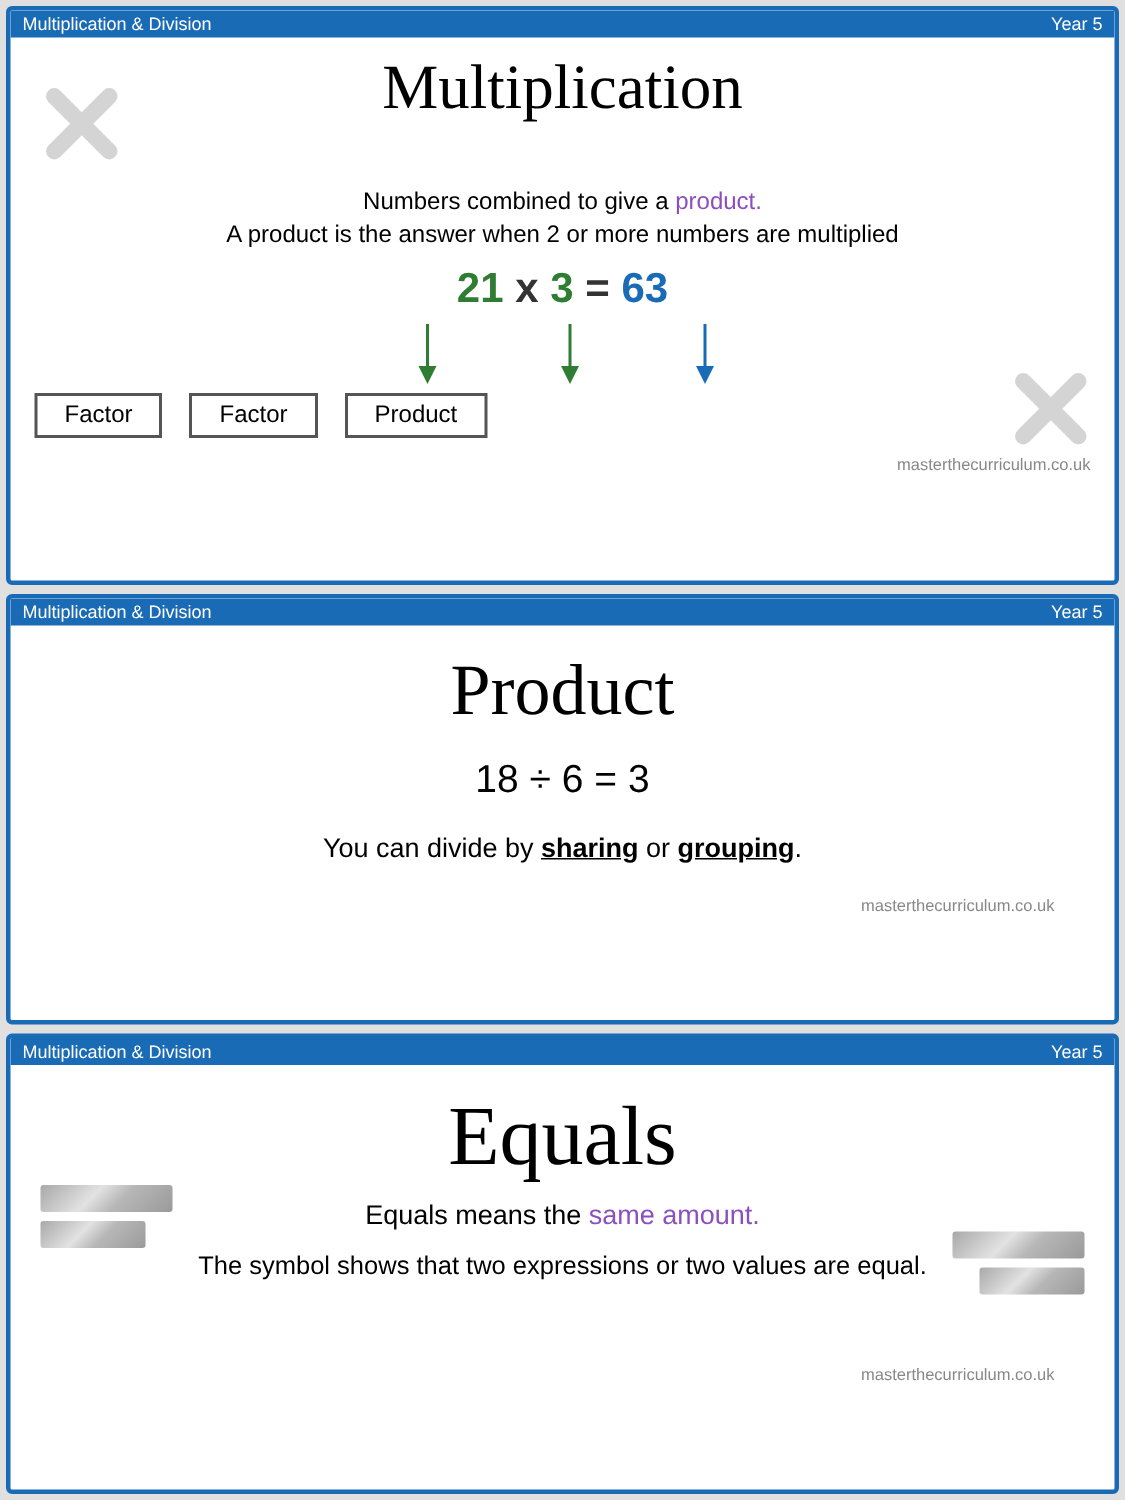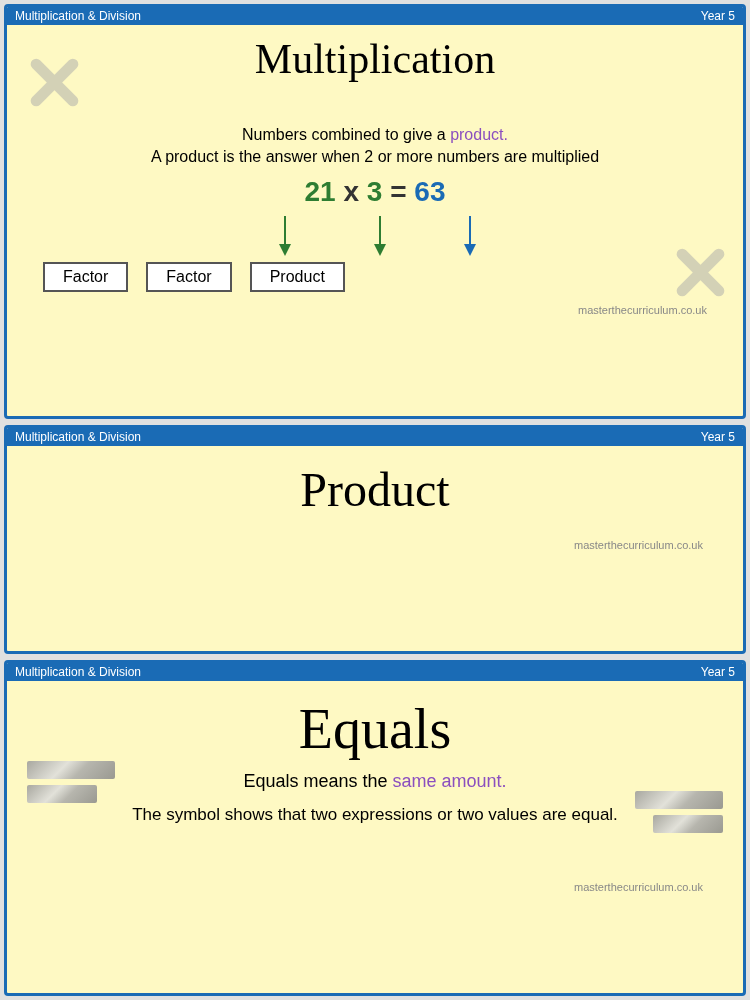--- a/index.html
+++ b/index.html
@@ -9,21 +9,21 @@
       min-height: 1000px;
       background: #e0e0e0;
       font-family: 'Comic Sans MS', 'Chalkboard SE', cursive;
       display: flex;
       flex-direction: column;
       gap: 6px;
       padding: 4px;
     }
 
     .card {
-      background: #fef9c3;
+      background: #ffffff;
       border: 3px solid #1a6bb5;
       border-radius: 4px;
       overflow: hidden;
       flex: 1;
     }
 
     .card-header {
       background: #1a6bb5;
       color: white;
       font-size: 12px;
@@ -34,21 +34,21 @@
     }
 
     .card-body {
       padding: 10px 20px;
       position: relative;
       text-align: center;
     }
 
     
     .card1-body {
-      padding: 10px 36px 4px;
+      padding: 10px 16px 4px;
     }
 
     .main-title {
       font-size: 42px;
       font-weight: normal;
       font-family: 'Georgia', serif;
       margin-bottom: 8px;
     }
 
     .subtitle {
@@ -252,20 +252,24 @@
   </div>
 </div>
 
 <div class="card">
   <div class="card-header">
     <span>Multiplication &amp; Division</span>
     <span>Year 5</span>
   </div>
   <div class="card-body" style="padding: 16px 40px 4px;">
     <h1 class="divide-title">Product</h1>
+    <p class="divide-eq">18 ÷ 6 = 3</p>
+    <p class="divide-note">
+      <span>You can divide by </span><span class="underline-bold">sharing</span><span> or </span><span class="underline-bold">grouping</span><span>.</span>
+    </p>
     <p class="watermark" style="margin-top:18px;">masterthecurriculum.co.uk</p>
   </div>
 </div>
 
 <div class="card">
   <div class="card-header">
     <span>Multiplication &amp; Division</span>
     <span>Year 5</span>
   </div>
   <div class="card-body" style="padding: 16px 40px 4px; position:relative;">

